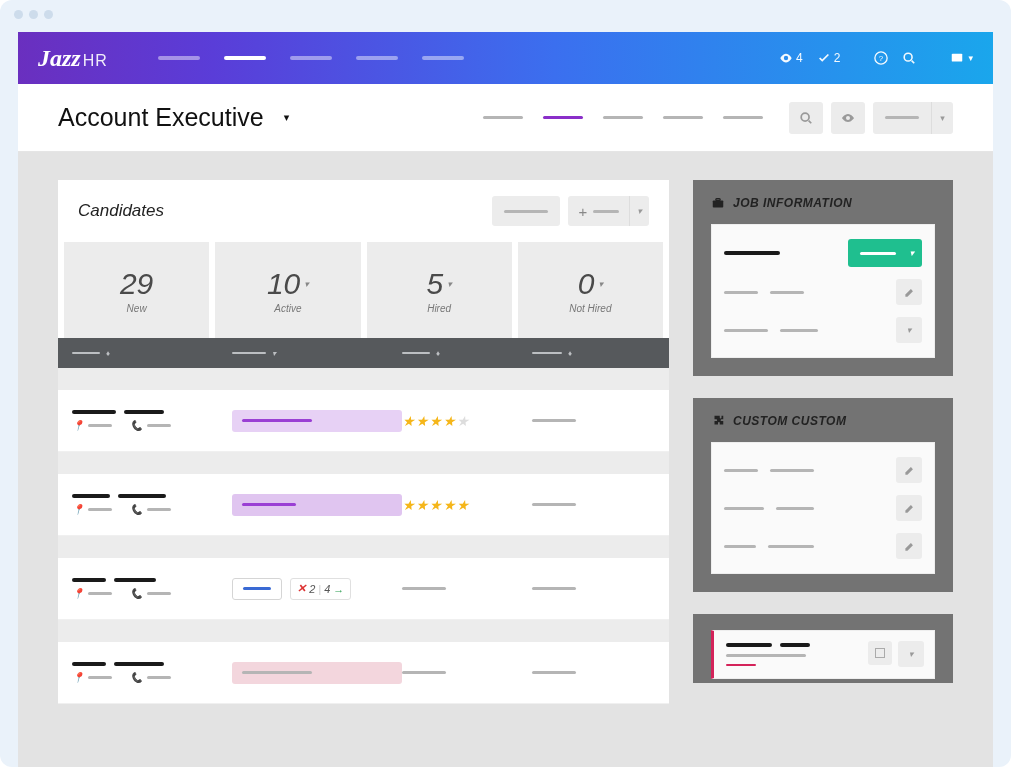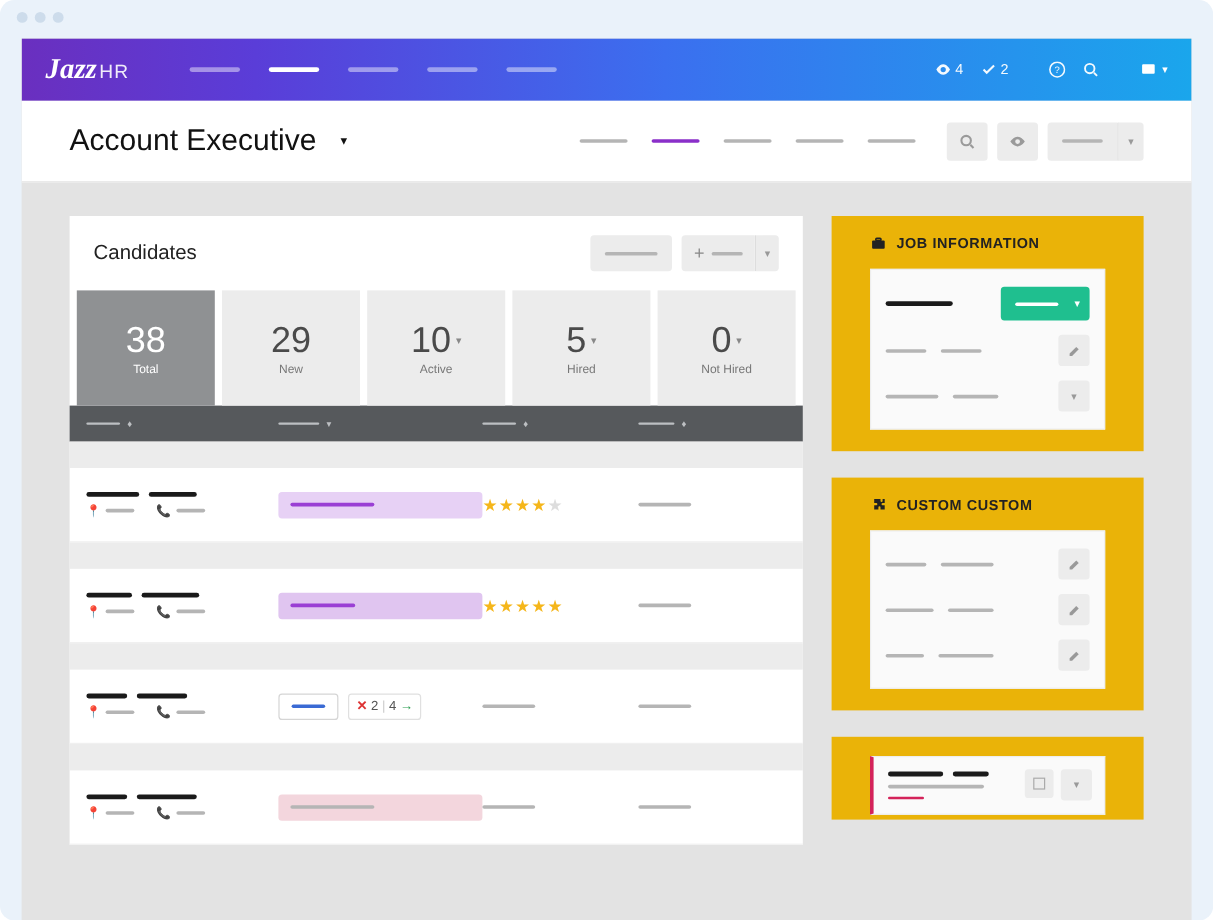--- a/index.html
+++ b/index.html
@@ -26,21 +26,21 @@
 .page-title .caret { font-size: 11px; }
 .sub-tabs { display: flex; gap: 20px; margin-left: auto; align-items: center; }
 .sub-tab { width: 40px; height: 3px; background: #b5b5b5; border-radius: 2px; }
 .sub-tab.active { background: #8a2fc9; }
 .sub-actions { display: flex; gap: 8px; margin-left: 26px; }
 .icon-btn { width: 34px; height: 32px; background: #ececec; border-radius: 3px; display: flex; align-items: center; justify-content: center; color: #9a9a9a; font-size: 13px; }
 .btn-split { display: flex; }
 .btn-split .main { height: 32px; background: #ececec; border-radius: 3px 0 0 3px; padding: 0 12px; display: flex; align-items: center; }
 .btn-split .caret-part { width: 22px; height: 32px; background: #ececec; border-left: 1px solid #ddd; border-radius: 0 3px 3px 0; display: flex; align-items: center; justify-content: center; font-size: 9px; color: #9a9a9a; }
 .bar-ph { height: 3px; background: #b5b5b5; border-radius: 2px; }
-.content { display: flex; gap: 24px; padding: 28px 40px 0 40px; }
+.content { display: flex; gap: 24px; padding: 28px 40px 0 40px; font-style: italic; }
 .main-col { flex: 1; background: #fff; }
 .card-header { display: flex; align-items: center; padding: 16px 20px; }
 .card-header h2 { font-size: 17px; font-weight: 400; color: #222; }
 .card-header .hdr-actions { margin-left: auto; display: flex; gap: 8px; }
 .hdr-btn { height: 30px; background: #ececec; border-radius: 3px; display: flex; align-items: center; padding: 0 12px; }
 .hdr-split { display: flex; }
 .hdr-split .l { height: 30px; background: #ececec; padding: 0 10px; display: flex; align-items: center; border-radius: 3px 0 0 3px; gap: 6px; color: #888; font-size: 15px; font-weight: 300; }
 .hdr-split .r { width: 20px; height: 30px; background: #ececec; border-left: 1px solid #ddd; border-radius: 0 3px 3px 0; display: flex; align-items: center; justify-content: center; font-size: 9px; color: #999; }
 .stats-row { display: flex; gap: 6px; padding: 0 6px; }
 .stat-box { flex: 1; height: 96px; background: #ececec; display: flex; flex-direction: column; align-items: center; justify-content: center; position: relative; }
@@ -76,21 +76,21 @@
 .pill-outline { border: 1px solid #d5d5d5; background: #fff; }
 .pill-outline .bar { height: 3px; width: 28px; background: #3a6ad4; border-radius: 2px; }
 .score-box { height: 22px; border: 1px solid #e0e0e0; border-radius: 3px; display: inline-flex; align-items: center; padding: 0 6px; gap: 3px; font-size: 11px; }
 .score-box .x { color: #d33; font-weight: 700; }
 .score-box .num { color: #555; }
 .score-box .div { color: #ccc; }
 .score-box .chk { color: #2a9d4f; font-weight: 700; }
 .stars { color: #f5b61a; font-size: 14px; letter-spacing: 1px; }
 .stars .empty { color: #ddd; }
 .side-col { width: 260px; display: flex; flex-direction: column; gap: 22px; }
-.side-section { background: #eab308; padding: 16px 32px 18px; }
+.side-section { background: #737373; padding: 16px 18px 18px; }
 .side-title { font-size: 12px; font-weight: 700; letter-spacing: .5px; color: #222; margin-bottom: 14px; display: flex; align-items: center; gap: 8px; }
 .info-card { background: #fafafa; border: 1px solid #eee; padding: 14px 12px; }
 .info-row { display: flex; align-items: center; margin-bottom: 12px; }
 .info-row:last-child { margin-bottom: 0; }
 .info-row .left-slot { flex: 1; display: flex; gap: 12px; }
 .green-btn { height: 28px; background: #1fbf8f; border-radius: 3px; display: flex; align-items: center; padding: 0 26px 0 12px; position: relative; }
 .green-btn .bar { height: 3px; width: 36px; background: #fff; border-radius: 2px; }
 .green-btn::after { content: '▾'; position: absolute; right: 8px; color: #fff; font-size: 9px; }
 .small-icon-btn { width: 26px; height: 26px; background: #ececec; border-radius: 3px; display: flex; align-items: center; justify-content: center; color: #999; font-size: 11px; }
 .task-card { background: #fafafa; border: 1px solid #eee; border-left: 3px solid #d4235a; padding: 12px; position: relative; }
@@ -204,24 +204,20 @@
               <div class="l">
                   <span>+</span>
                   <div class="bar-ph" style="width:26px"></div>
                 </div>
               <div class="r">▾</div>
             </div>
           </div>
         </div>
 
         <div class="stats-row">
-          <div class="stat-box dark">
-            <div class="num">38</div>
-            <div class="lbl">Total</div>
-          </div>
           <div class="stat-box">
             <div class="num">29</div>
             <div class="lbl">New</div>
           </div>
           <div class="stat-box">
             <div class="num">
                 <span>10</span>
                 <span class="tiny-caret">▾</span>
               </div>
             <div class="lbl">Active</div>

